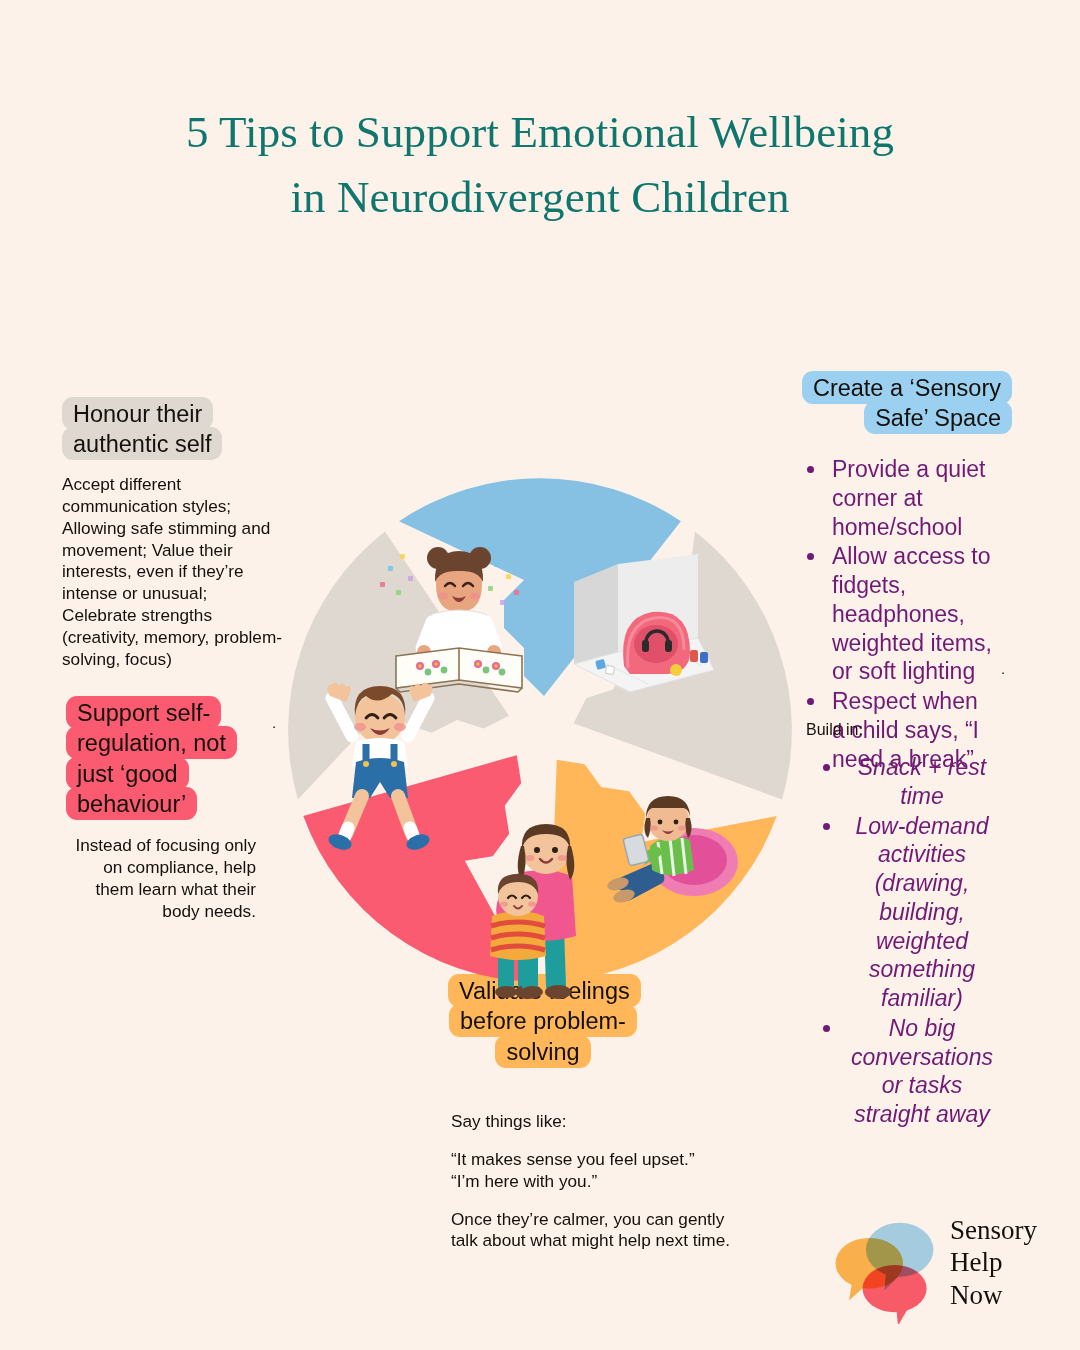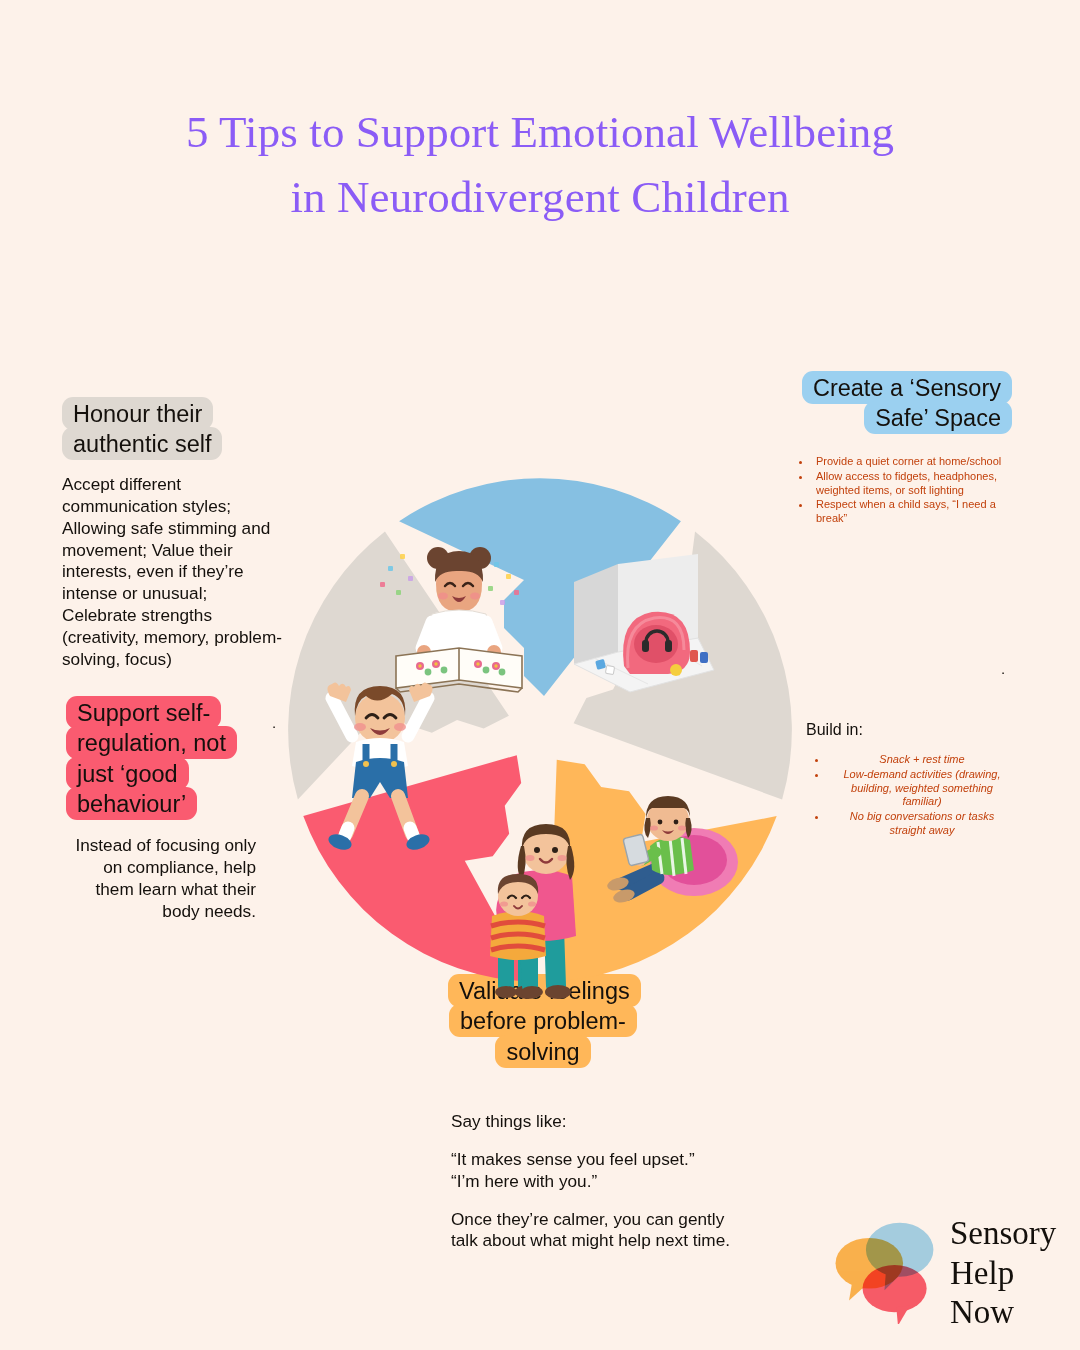--- a/index.html
+++ b/index.html
@@ -19,21 +19,21 @@
   
   .title {
     position: absolute;
     left: 170px;
     top: 100px;
     width: 740px;
     text-align: center;
     font-family: "Liberation Serif", serif;
     font-size: 45px;
     line-height: 1.45;
-    color: #8b5cf6;
+    color: #0f766e;
     letter-spacing: 0.1px;
   }
 
   
   .wheel {
     position: absolute;
     left: 272px;
     top: 432px;
     width: 536px;
     height: 570px;
@@ -63,25 +63,25 @@
   
   .body {
     font-size: 17.2px;
     line-height: 1.27;
     color: #14100c;
   }
   .body p { margin: 0; }
   .body .gap { height: 16px; }
 
   ul.bullets {
-    margin: 0;
+    margin: 16px;
     padding: 0 0 0 22px;
-    font-size: 11px;
+    font-size: 23px;
     line-height: 1.25;
-    color: #c2410c;
+    color: #701a75;
   }
   ul.bullets li { margin-bottom: 1px; padding-left: 4px; }
 
   
   .blk { position: absolute; }
 
   #blk-honour       { left: 62px;  top: 398px;  width: 232px; }
   #blk-honour .hl   { width: 178px; }
   #blk-honour .body { margin-top: 15px; width: 222px; }
 
@@ -103,21 +103,21 @@
   .dot-a { position:absolute; left:1001px; top:660px; font-size:15px; color:#14100c; }
   .dot-b { position:absolute; left:272px;  top:714px; font-size:15px; color:#14100c; }
 
   
   .logo { position: absolute; left: 832px; top: 1212px; width: 240px; height: 118px; }
   .logo .marks { position:absolute; left:0; top:4px; width:110px; height:108px; }
   .logo .marks svg { width:100%; height:100%; }
   .logo .wordmark {
     position:absolute; left: 118px; top: 2px;
     font-family: "Liberation Serif", serif;
-    font-size: 33px;
+    font-size: 27px;
     line-height: 1.20;
     color: #14100c;
   }
 </style>
 </head>
 <body style="background: rgb(253, 242, 234);">
 
 <div class="title">5 Tips to Support Emotional Wellbeing in Neurodivergent Children</div>
 
 <div class="wheel" style="z-index:3;">

